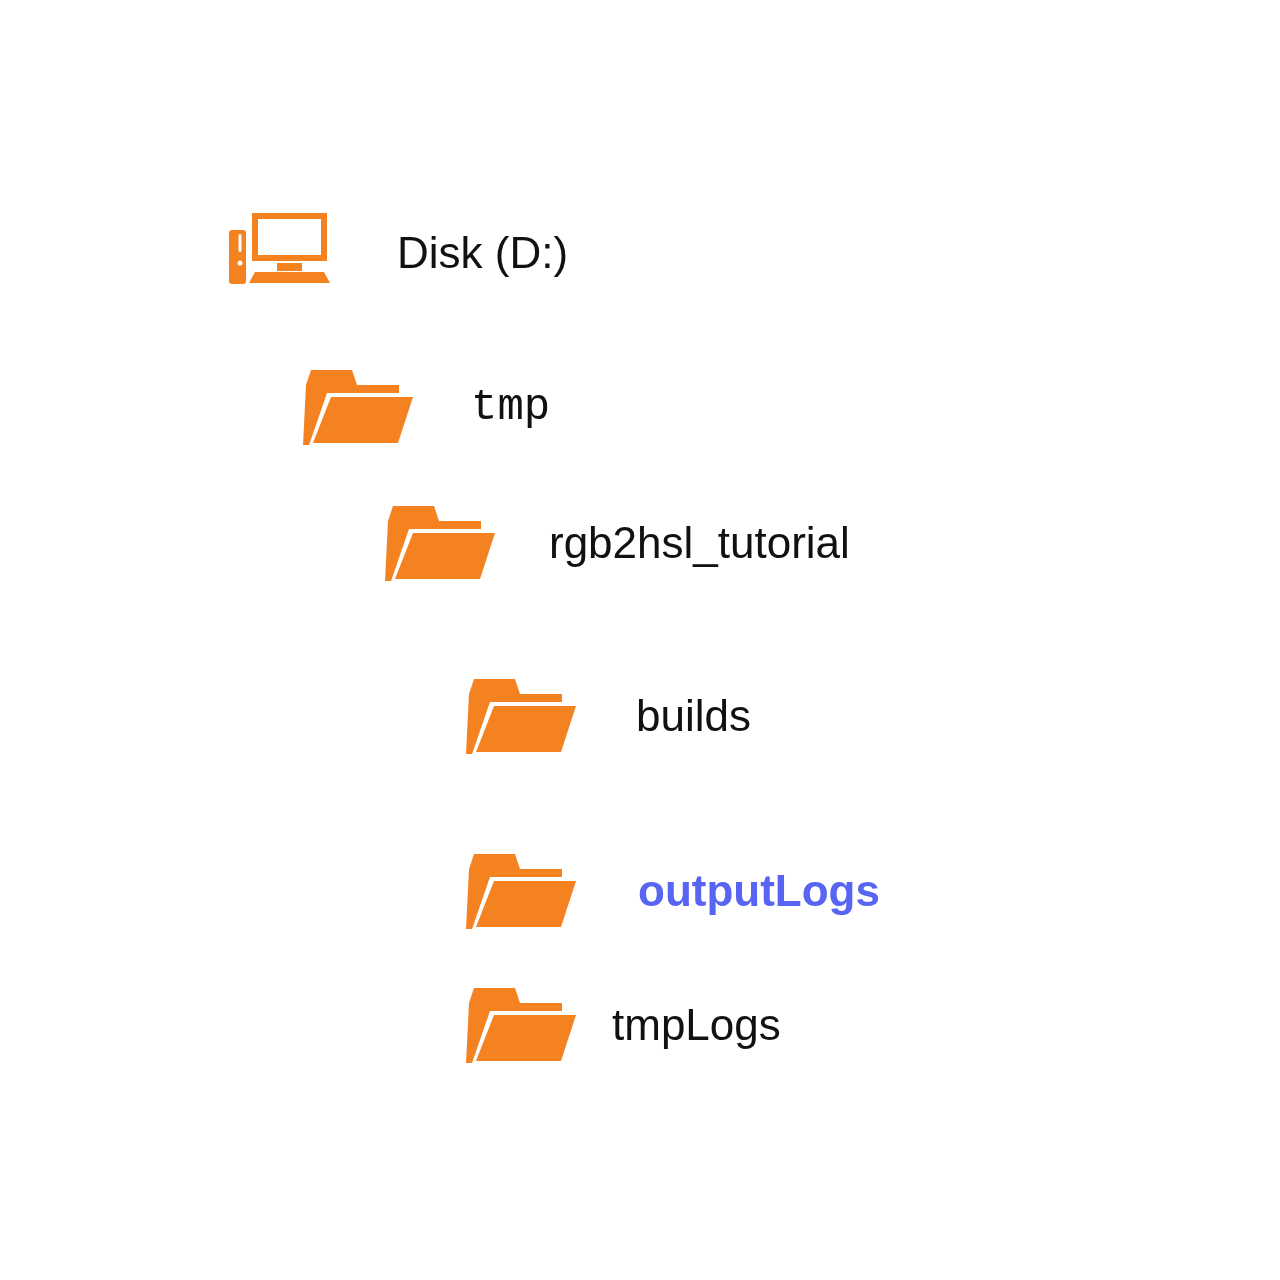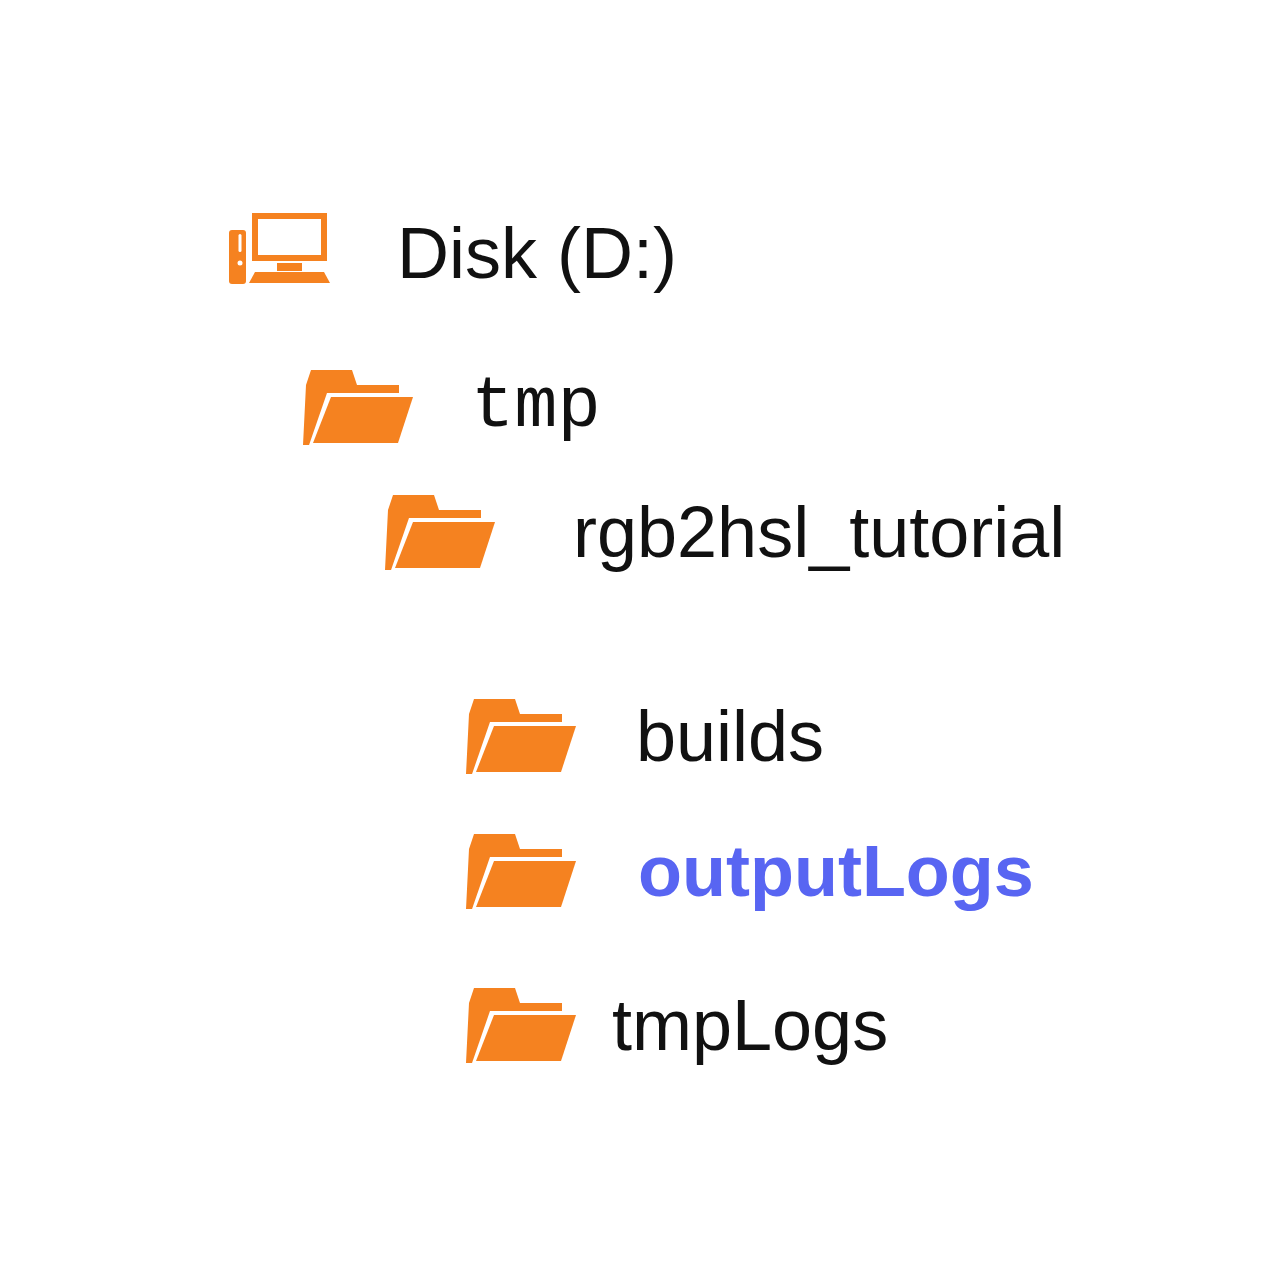--- a/index.html
+++ b/index.html
@@ -28,35 +28,35 @@
     cursor: default;
   }
   .tree-item .icon {
     display: flex;
     align-items: center;
     justify-content: center;
     color: var(--orange);
     flex: 0 0 auto;
   }
   .tree-item .label {
-    font-size: 72px;
+    font-size: 44px;
     color: var(--text);
     white-space: nowrap;
     line-height: 1;
   }
   .tree-item.selected .label {
     color: var(--blue);
     font-weight: bold;
   }
   
   .row-0 { left: 217px; top: 203px; gap: 50px; }
   .row-1 { left: 303px; top: 357px; gap: 58px; font-family: Liberation Mono, monospace; }
-  .row-2 { left: 385px; top: 482px; gap: 78px; }
-  .row-3 { left: 466px; top: 686px; gap: 60px; justify-content: flex-end; }
-  .row-4 { left: 466px; top: 821px; gap: 62px; justify-content: space-between; }
+  .row-2 { left: 385px; top: 493px; gap: 54px; }
+  .row-3 { left: 466px; top: 666px; gap: 60px; justify-content: flex-end; }
+  .row-4 { left: 466px; top: 841px; gap: 62px; justify-content: space-between; }
   .row-5 { left: 466px; top: 975px; gap: 36px; }
 </style>
 </head>
 <body>
 
 <div class="stage">
 
   <div class="tree-item row-0">
     <span class="icon">
       <svg width="130" height="100" viewBox="0 0 130 100" fill="currentColor" aria-hidden="true">

